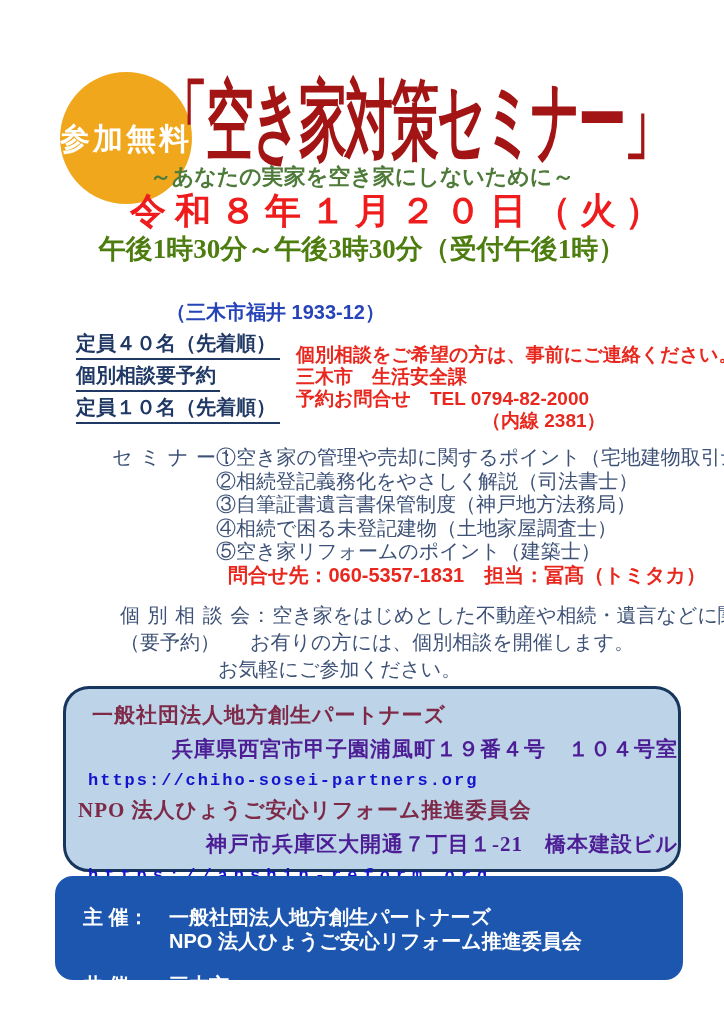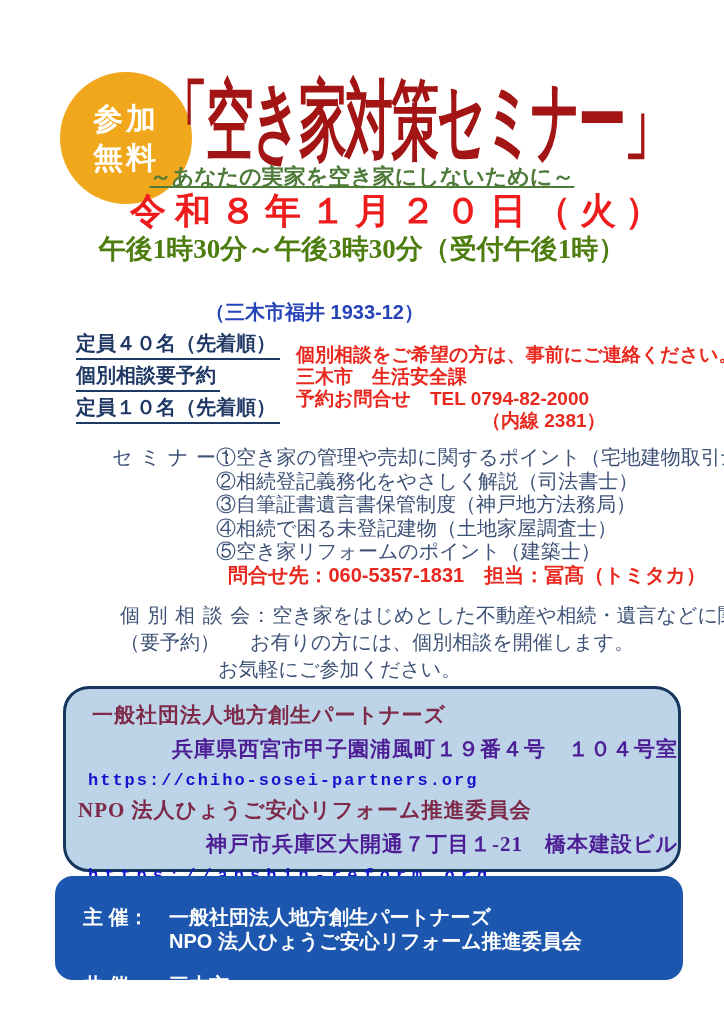--- a/index.html
+++ b/index.html
@@ -2,36 +2,36 @@
 <html><head>
 <meta charset="utf-8">
 <style>
   html,body{margin:0;padding:0;background:#e8e8e8;}
   .page{position:relative;width:724px;height:1024px;background:#ffffff;overflow:hidden;
         font-family:"Liberation Sans",sans-serif;margin:0 auto;}
   .abs{position:absolute;}
 
   
   .badge{left:60px;top:72px;width:132px;height:132px;border-radius:50%;background:#F0A71C;
-         color:#fff;font-weight:bold;font-size:30px;display:flex;flex-direction:column;
+         color:#fff;font-weight:bold;font-size:30px;display:flex;
          align-items:center;justify-content:center;line-height:1.3;letter-spacing:3px;}
 
   
   .title{left:148px;top:64px;width:534px;text-align:center;font-size:48px;font-weight:900;
          color:#A31414;transform:scaleY(1.8);transform-origin:top center;white-space:nowrap;
          letter-spacing:-2px;}
   .subtitle{left:0;top:162px;width:724px;text-align:center;font-size:22px;font-weight:bold;
-            color:#4E7B3A;text-decoration:underline;}
+            color:#4E7B3A;}
   .date-line{left:0;top:187px;width:724px;text-align:center;font-size:36px;font-weight:900;
              color:#EE1C1C;letter-spacing:9px;white-space:nowrap;margin-left:38px;}
   .time-line{left:0;top:231px;width:724px;text-align:center;font-size:27px;font-weight:900;
              color:#4d7c0f;white-space:nowrap;font-family:Liberation Serif, serif;}
   .venue-line{left:0;top:264px;width:724px;text-align:center;font-size:28px;font-weight:900;
               color:#EE1C1C;white-space:nowrap;}
-  .address-line{left:166px;top:299px;font-size:20px;font-weight:bold;color:#2644B8;margin-left:39px;}
+  .address-line{left:166px;top:299px;font-size:20px;font-weight:bold;color:#2644B8;}
 
   
   .capacity{left:76px;top:330px;font-size:20px;font-weight:900;color:#1F3864;}
   .capacity .cap-line{display:table;border-bottom:2px solid #1F3864;padding:0 4px 1px 0;margin-bottom:2px;}
   .contact-note{left:296px;top:344px;font-size:19px;font-weight:900;color:#E8281E;line-height:22px;white-space:nowrap;}
   .contact-note .indent{padding-left:186px;}
 
   
   .program{left:112px;top:446px;display:flex;font-size:20px;color:#3E5277;line-height:23.5px;white-space:nowrap;}
   .program-label{flex:none;width:104px;letter-spacing:1px;}

